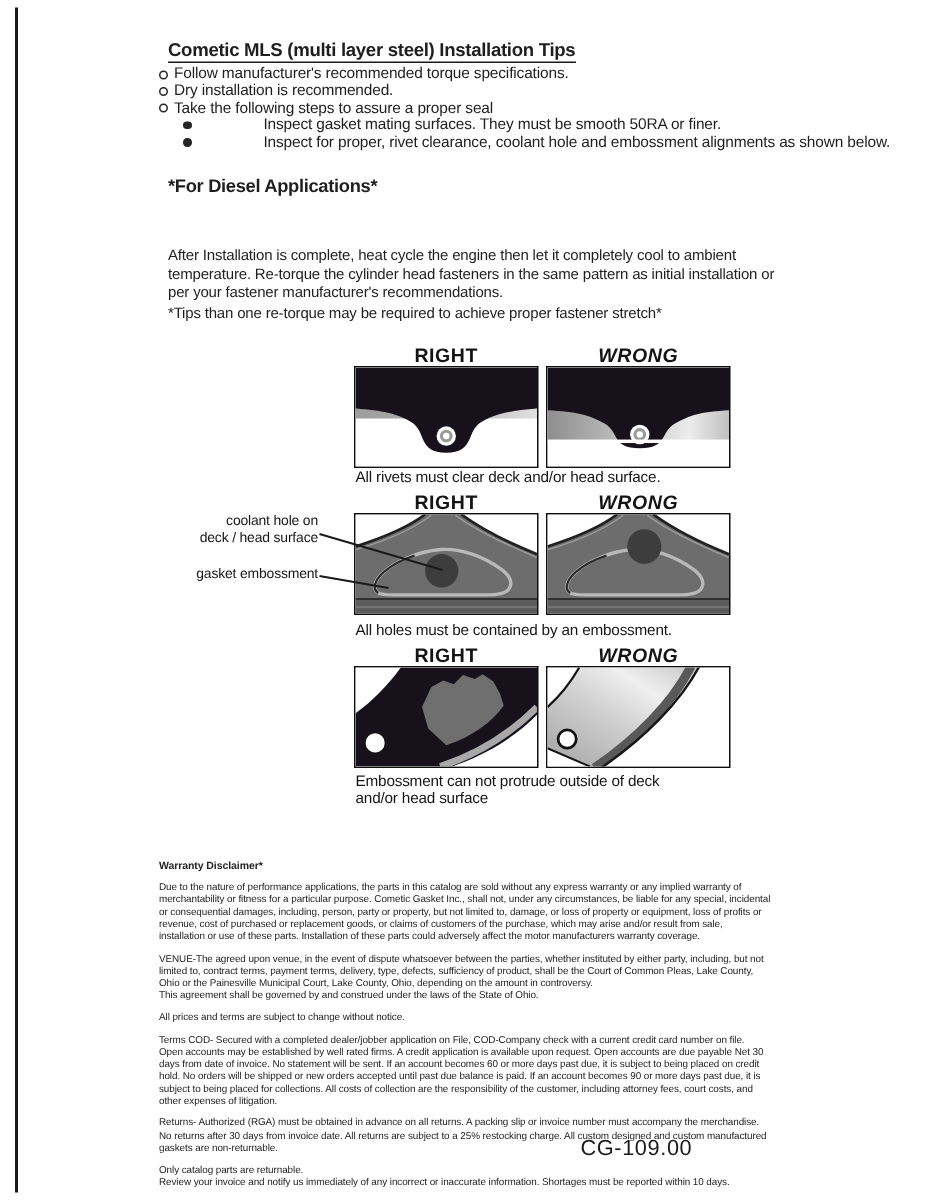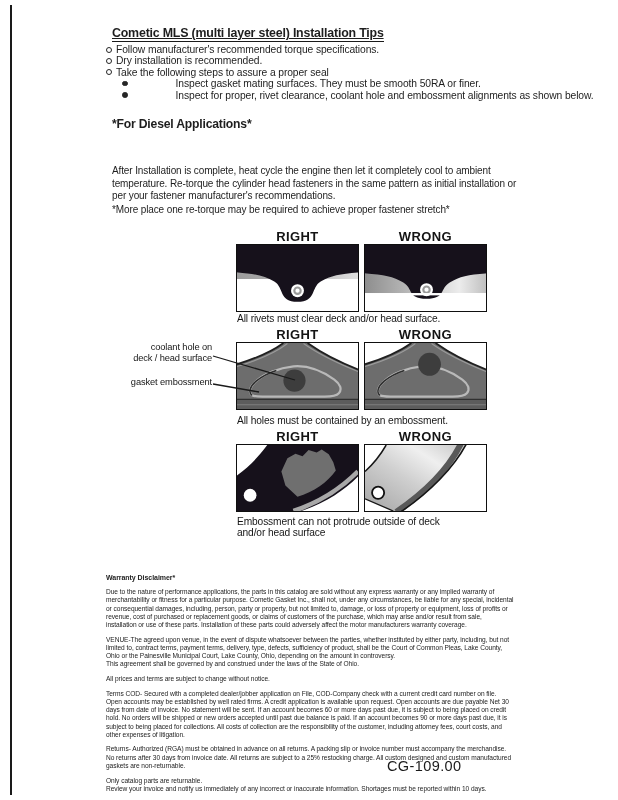--- a/index.html
+++ b/index.html
@@ -1,37 +1,37 @@
 <!DOCTYPE html>
 <html><head>
 <meta charset="utf-8">
 <style>
   html,body{margin:0;padding:0;background:#fff;}
   .page{position:relative;width:618px;height:800px;background:#ffffff;overflow:hidden;
         font-family:"Liberation Sans","DejaVu Sans",sans-serif;color:#1e1e1e;}
   .edge-line{position:absolute;left:10px;top:5px;width:2px;height:790px;background:#1a1a1a;}
 
   .title{position:absolute;left:112px;top:26px;margin:0;font-size:12.4px;font-weight:bold;
-         letter-spacing:-0.2px;border-bottom:1.6px solid #1a1a1a;padding-bottom:1px;white-space:nowrap;text-decoration:underline;}
+         letter-spacing:-0.2px;border-bottom:1.6px solid #1a1a1a;padding-bottom:1px;white-space:nowrap;}
 
   .bullets{position:absolute;left:106px;top:44px;}
   .b-item{display:flex;align-items:flex-start;height:11.4px;font-size:10.3px;letter-spacing:-0.1px;white-space:nowrap;}
   .b-dot{width:4px;height:4px;border:1px solid #262626;border-radius:50%;margin:2.6px 4px 0 0;flex:none;background:#fff;}
   .b-item.sub{margin-left:16px;gap:44px;}
   .b-item.sub .b-dot{background:#262626;width:3.6px;height:3.6px;}
 
   .diesel-h{position:absolute;left:112px;top:117px;margin:0;font-size:12.2px;font-weight:bold;letter-spacing:-0.2px;}
   .para{position:absolute;left:112px;width:406px;margin:0;font-size:10px;line-height:12.6px;letter-spacing:-0.12px;}
   .para.p1{top:134px;}
   .para.p2{top:165px;}
   .para.note{top:204px;}
 
   .fig-labels{position:absolute;left:0;width:618px;height:14px;font-size:13px;font-weight:600;letter-spacing:0.4px;color:#141414;}
   .fig-labels .rlab{position:absolute;left:236px;width:123px;text-align:center;}
-  .fig-labels .wlab{position:absolute;left:364px;width:123px;text-align:center;}
+  .fig-labels .wlab{position:absolute;left:364px;width:123px;text-align:center;font-style:italic;}
   .row1-labels{top:229px;} .row2-labels{top:327px;} .row3-labels{top:429px;}
 
   .fbox{position:absolute;width:123px;height:68px;border:1.5px solid #0f0f0f;box-sizing:border-box;background:#fff;}
   .fbox svg{display:block;width:100%;height:100%;}
   .row1-boxes{top:244px;} .row2-boxes{top:342px;} .row3-boxes{top:444px;}
   .fbox.left{left:236px;} .fbox.right{left:364px;}
 
   .fcap{position:absolute;left:237px;margin:0;font-size:10.2px;letter-spacing:-0.12px;white-space:nowrap;color:#161616;}
   .cap1{top:313px;} .cap2{top:415px;} .cap3{top:516px;line-height:11px;}
 
@@ -75,21 +75,21 @@
       <span>Inspect gasket mating surfaces.  They must be smooth 50RA or finer.</span>
     </div>
     <div class="b-item sub">
       <span class="b-dot"></span>
       <span>Inspect for proper, rivet clearance, coolant hole and embossment alignments as shown below.</span>
     </div>
   </div>
 
   <h2 class="diesel-h">*For Diesel Applications*</h2>
   <p class="para p2">After Installation is complete, heat cycle the engine then let it completely cool to ambient temperature. Re-torque the cylinder head fasteners in the same pattern as initial installation or per your fastener manufacturer's recommendations.</p>
-  <p class="para note">*More place one re-torque may be required to achieve proper fastener stretch*</p>
+  <p class="para note">*Tips than one re-torque may be required to achieve proper fastener stretch*</p>
 
   <div class="fig-labels row1-labels">
     <span class="rlab">RIGHT</span>
     <span class="wlab">WRONG</span>
   </div>
   <div class="fbox left row1-boxes">
     <svg viewBox="0 0 120 65" preserveAspectRatio="none">
       <defs>
         <linearGradient id="g1r" x1="0" y1="0" x2="1" y2="0">
           <stop offset="0" stop-color="#9c9c9c"></stop>

